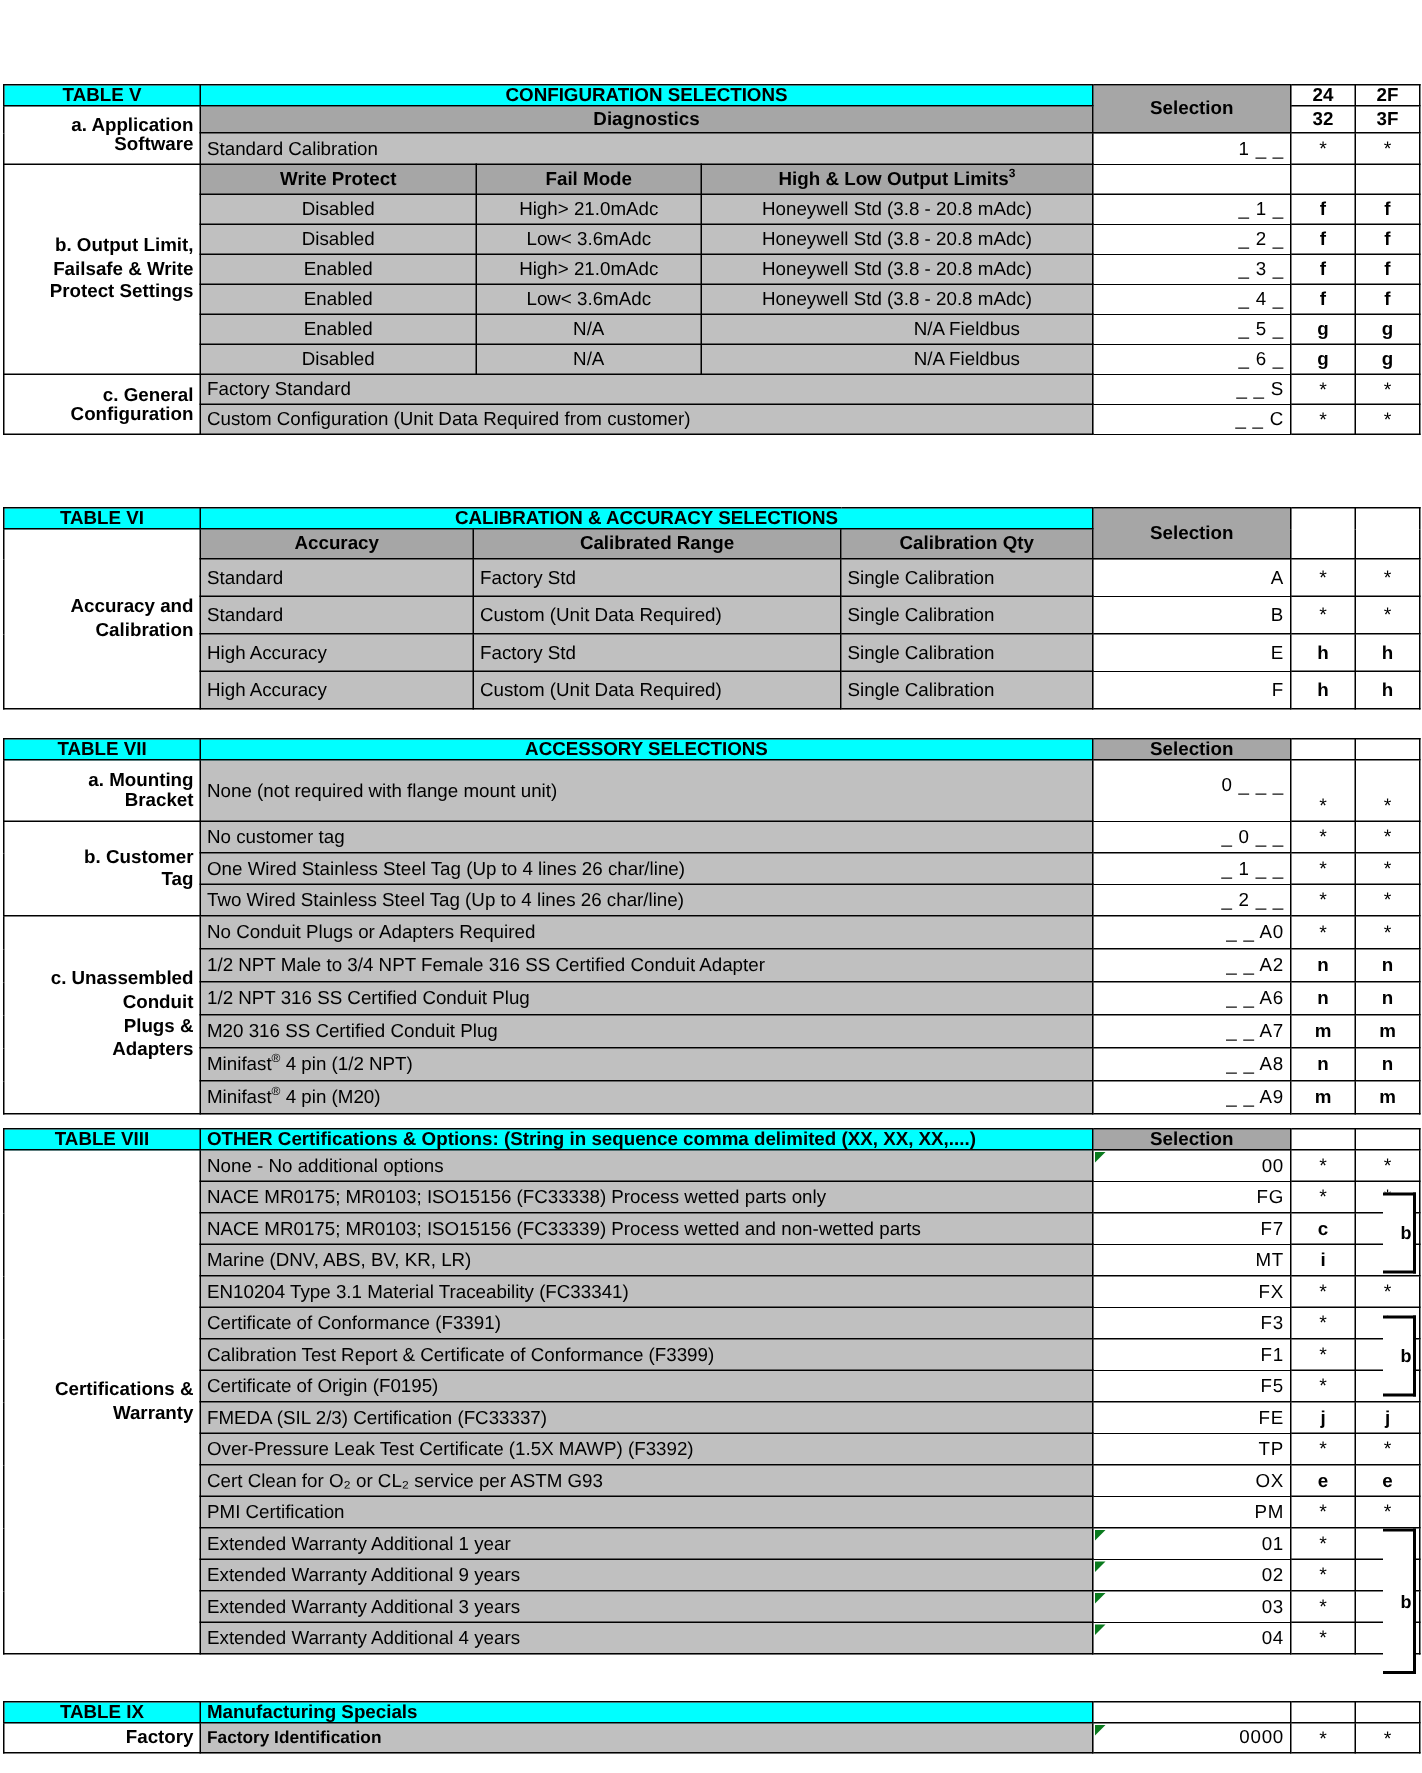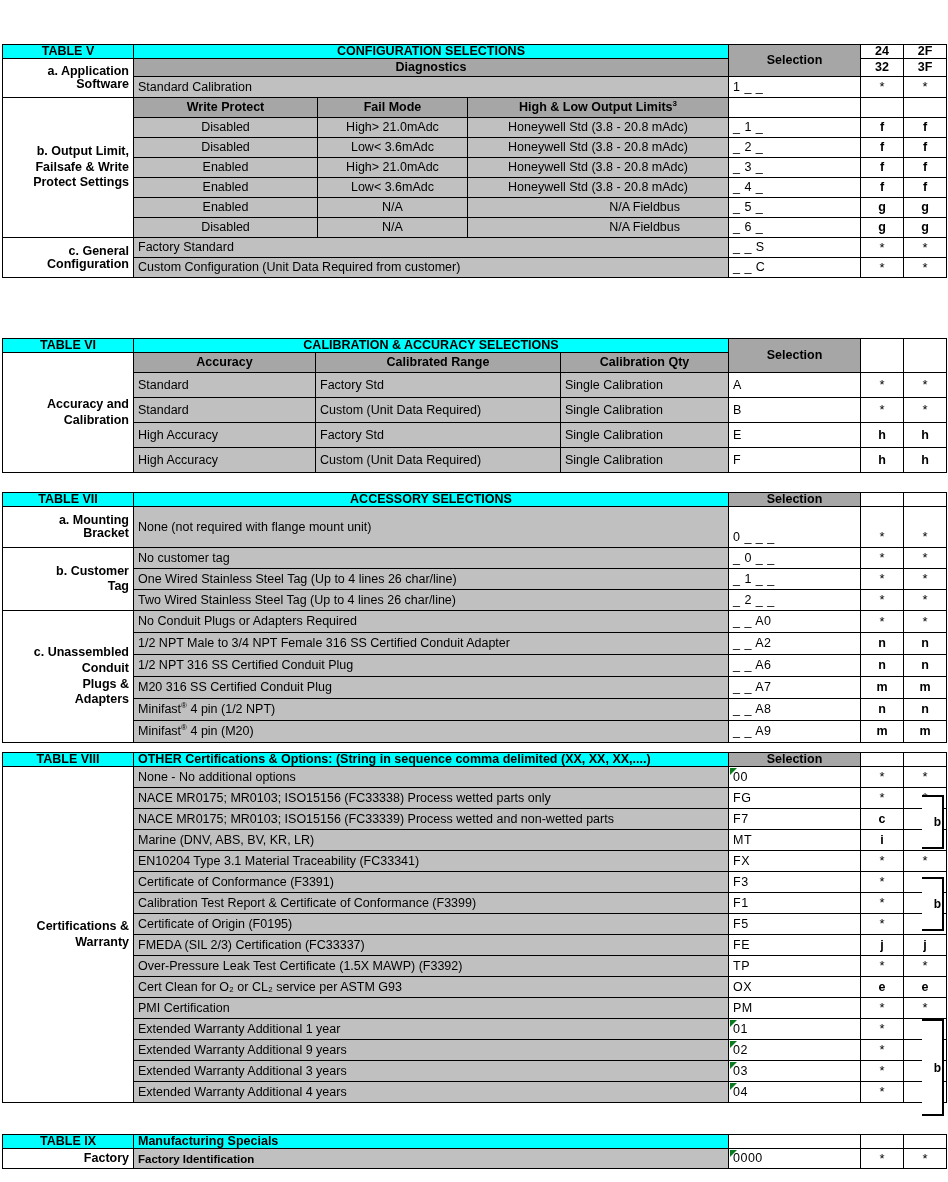--- a/index.html
+++ b/index.html
@@ -28,21 +28,21 @@
     font-size:12.5px;line-height:1.05;
   }
   .cyan{background:#00FFFF;font-weight:bold;text-align:center;font-size:13px;}
   .cyan-l{background:#00FFFF;font-weight:bold;text-align:left;font-size:11.5px;}
   .ghead{background:#A6A6A6;font-weight:bold;text-align:center;}
   .gsel{background:#A6A6A6;font-weight:bold;text-align:center;font-size:13px;}
   .gbody{background:#C0C0C0;}
   .gbody-c{background:#C0C0C0;text-align:center;}
   .white{background:#fff;}
   .rowlabel{background:#fff;font-weight:bold;text-align:right;font-size:12.5px;line-height:1.25;}
-  .sel{background:#fff;text-align:left;font-size:13px;letter-spacing:.5px;position:relative;}
+  .sel{background:#fff;text-align:right;font-size:13px;letter-spacing:.5px;position:relative;}
   .av{background:#fff;text-align:center;font-weight:bold;font-size:12px;}
   .av.star{font-weight:normal;font-size:13px;}
   .colhdr{background:#fff;font-weight:bold;text-align:center;font-size:12px;line-height:1.1;}
   .thick-l{border-left:2px solid #000;}
   .thick-r{border-right:2px solid #000;}
   .thick-t{border-top:2px solid #000;}
   .thick-b{border-bottom:2px solid #000;margin-top:25px;}
   .nb{border:none;}
 
   .sel .tri{position:absolute;left:1px;top:1px;width:0;height:0;
@@ -57,21 +57,21 @@
     font-size:12px;font-weight:bold;}
 
   sup{font-size:8px;vertical-align:super;}
 </style>
 </head>
 <body>
 
 <div class="page">
 
 
-  <table class="tbl" style="left:2px;top:44px;width:944px;">
+  <table class="tbl" style="left:2px;top:56px;width:944px;">
     <colgroup>
       <col style="width:131px">
         <col style="width:184px">
         <col style="width:150px">
       <col style="width:261px">
         <col style="width:132px">
         <col style="width:43px">
         <col style="width:43px">
     </colgroup>
     <tbody>
@@ -246,21 +246,21 @@
         <tr>
       <td class="cyan thick-t thick-l">TABLE VII</td>
       <td class="cyan thick-t">ACCESSORY SELECTIONS</td>
       <td class="gsel thick-t">Selection</td>
       <td class="white thick-t"></td>
       <td class="white thick-t thick-r"></td>
     </tr>
     <tr>
       <td class="rowlabel thick-l thick-t">a. Mounting<br>Bracket</td>
       <td class="gbody thick-t" style="height:40px">None (not required with flange mount unit)</td>
-      <td class="sel thick-t" style="vertical-align:bottom;padding-bottom:3px">0 _ _ _</td>
+      <td class="sel thick-t" style="vertical-align:bottom;padding-bottom:17px">0 _ _ _</td>
       <td class="av star thick-t" style="vertical-align:bottom;padding-bottom:3px">*</td>
       <td class="av star thick-t thick-r" style="vertical-align:bottom;padding-bottom:3px">*</td>
     </tr>
     <tr>
       <td class="white thick-l thick-t" rowspan="3">
         <div class="rowlabel" style="border:none">b. Customer<br>Tag</div>
       </td>
       <td class="gbody thick-t" style="height:20px">No customer tag</td>
       <td class="sel thick-t">_ 0 _ _</td>
       <td class="av star thick-t">*</td>

